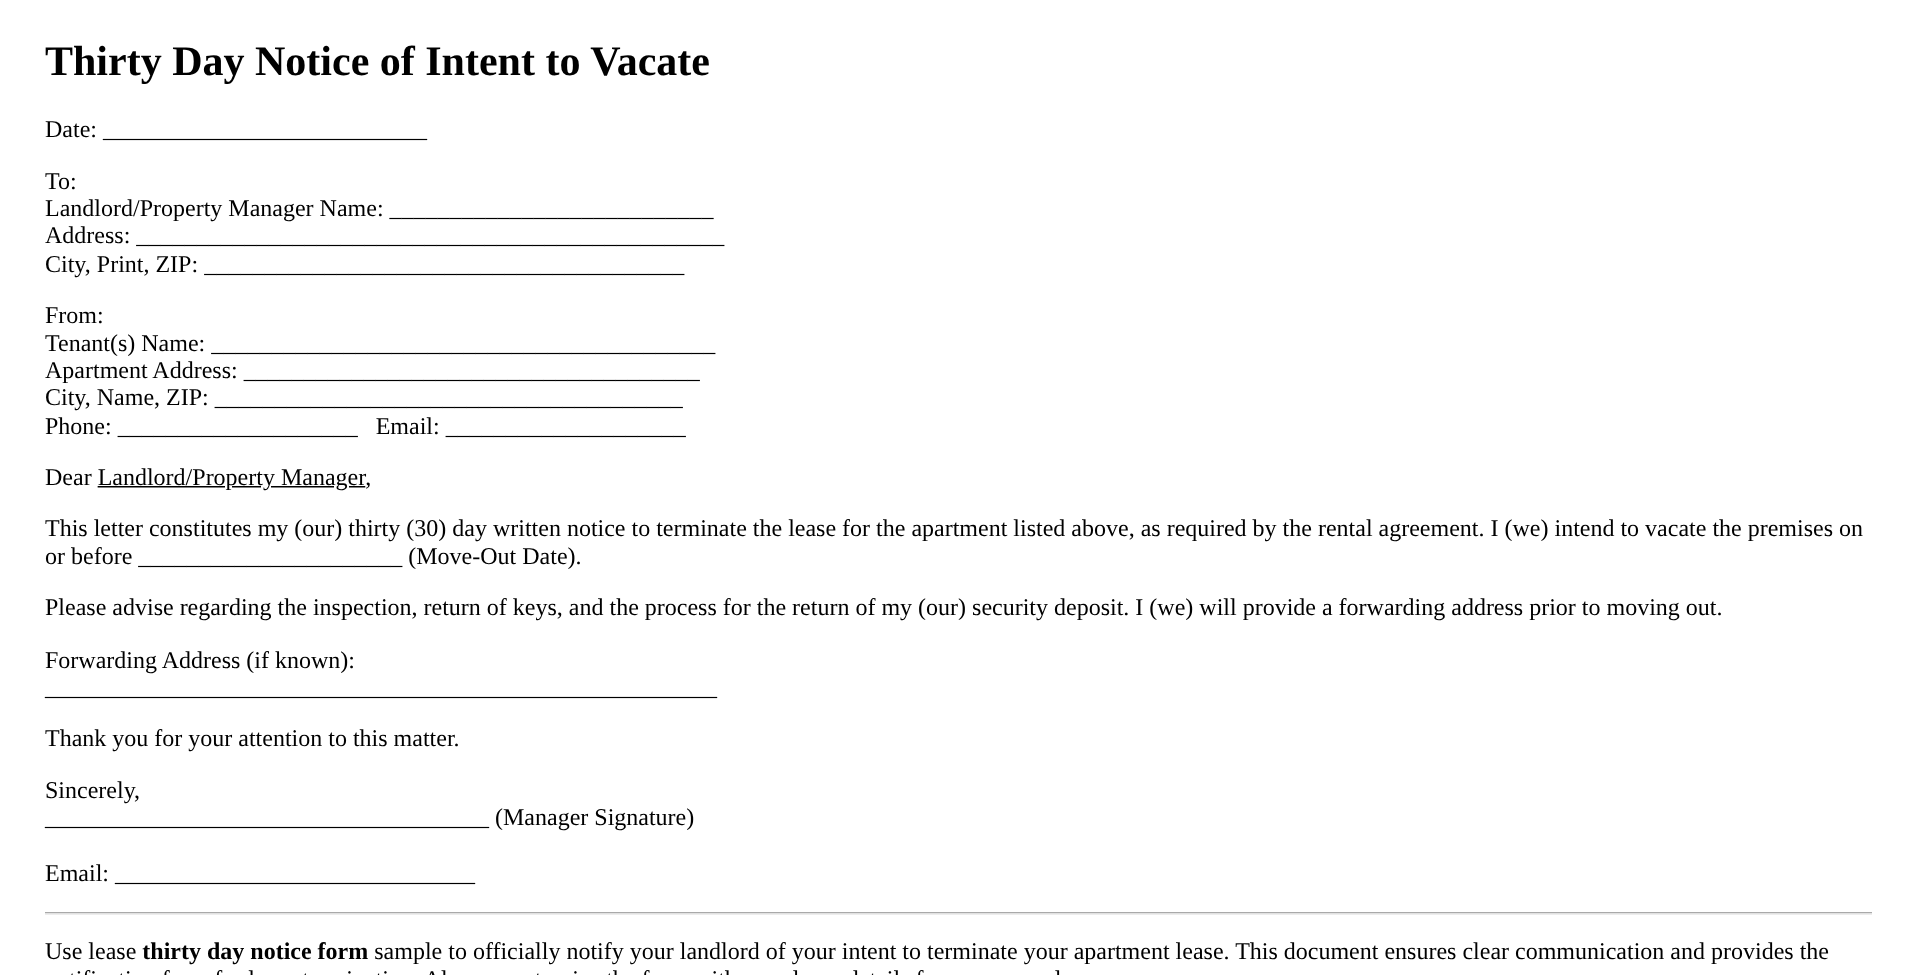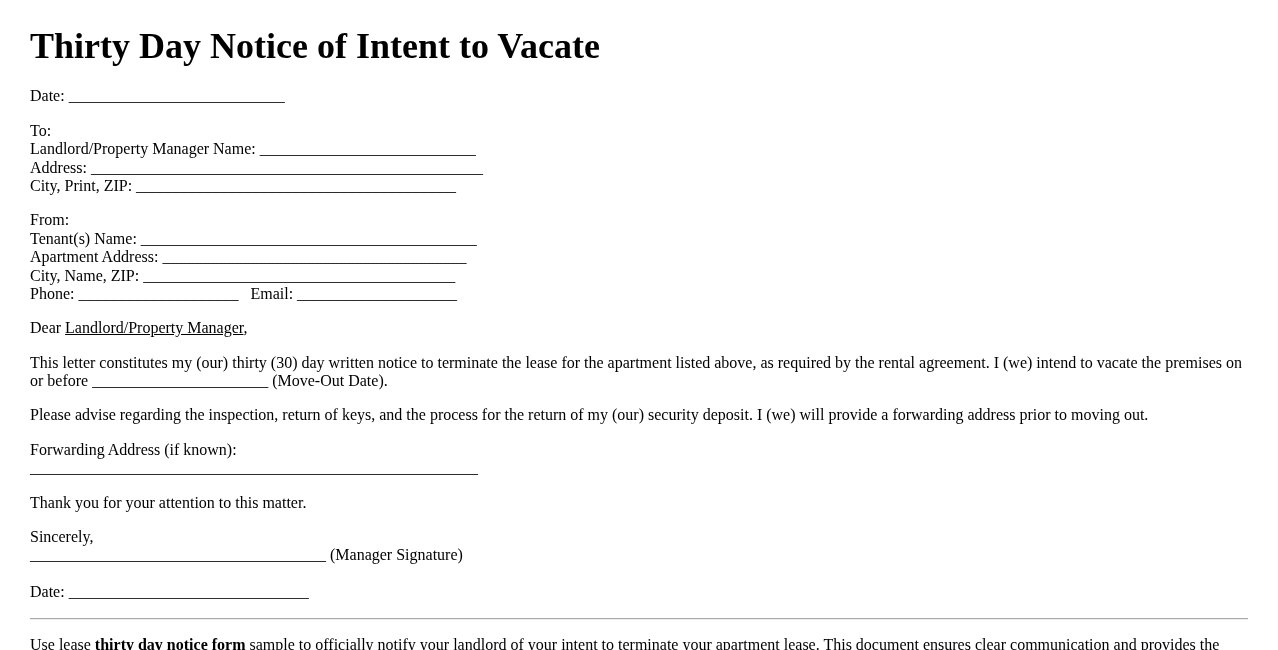--- a/index.html
+++ b/index.html
@@ -13,21 +13,21 @@
     overflow: hidden;
     color: #000000;
     font-family: "Liberation Serif", "DejaVu Serif", serif;
     font-size: 16px;
     line-height: 1.15;
   }
   .doc {
     padding: 0 30px;
   }
   h1.title {
-    font-size: 36px;
+    font-size: 28px;
     font-weight: bold;
     margin: 26px 0 20px 0;
     line-height: 1.15;
   }
   p.block {
     margin: 16px 0;
   }
   .line {
     white-space: pre-wrap;
   }
@@ -87,21 +87,21 @@
     <span class="line">Forwarding Address (if known):</span><br>
     <span class="line">________________________________________________________</span>
   </p>
 
   <p class="block para">Thank you for your attention to this matter.</p>
 
   <p class="block">
     <span class="line">Sincerely,</span><br>
     <span class="line">_____________________________________ (Manager Signature)</span><br>
     <br>
-    <span class="line">Date: ______________________________</span>
+    <span class="line">Email: ______________________________</span>
   </p>
 
   <hr class="rule">
 
   <p class="block para">
     <span>Use lease </span><span class="b">thirty day notice form</span><span> sample to officially notify your landlord of your intent to terminate your apartment lease. This document ensures clear communication and provides the notification form for lease termination. Always customize the form with your lease details for your records.</span>
   </p>
 
 </div>
 

